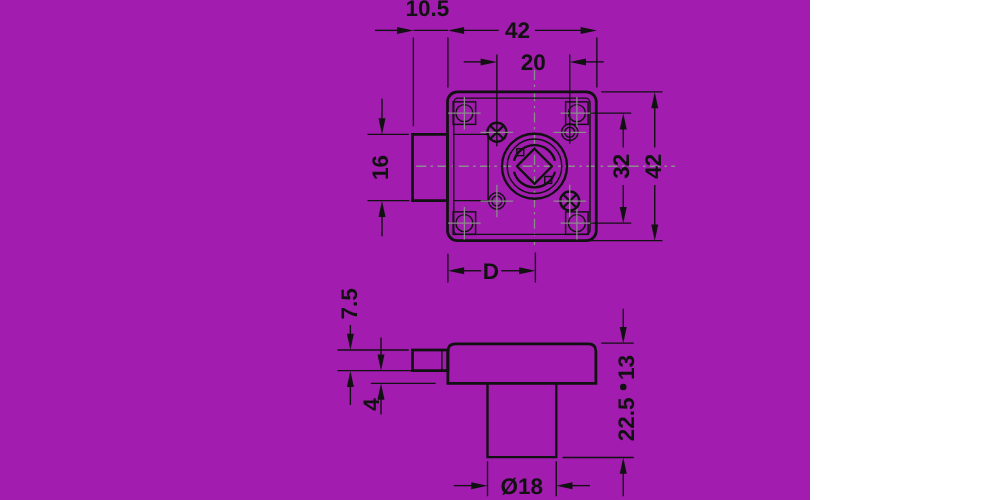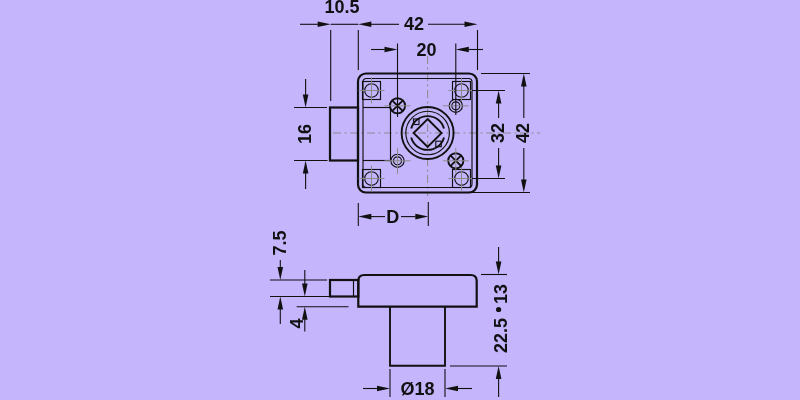--- a/index.html
+++ b/index.html
@@ -1,16 +1,16 @@
 <!DOCTYPE html>
 <html><head>
 <meta charset="utf-8">
 <style>
   html,body{margin:0;padding:0;background:#ffffff;}
-  .stage{width:800px;height:400px;position:relative;background:#c4b5fd;overflow:hidden;}
+  .stage{width:648px;height:400px;position:relative;background:#a21caf;overflow:hidden;}
   svg{display:block;}
   .dimtxt{font-family:"Liberation Sans","DejaVu Sans",sans-serif;font-weight:bold;font-size:18px;fill:#111;}
   .thick{stroke:#111;stroke-width:2.2;fill:none;}
   .med{stroke:#111;stroke-width:1.9;fill:none;}
   .thin{stroke:#111;stroke-width:1.15;fill:none;}
   .dim{stroke:#111;stroke-width:1.1;fill:none;}
   .arrow{fill:#111;stroke:none;}
   .cl{stroke:#8c8c8c;stroke-width:1.05;fill:none;stroke-dasharray:8 3.5 2 3.5;}
   .tick{stroke:#8c8c8c;stroke-width:1;fill:none;}
 </style>

